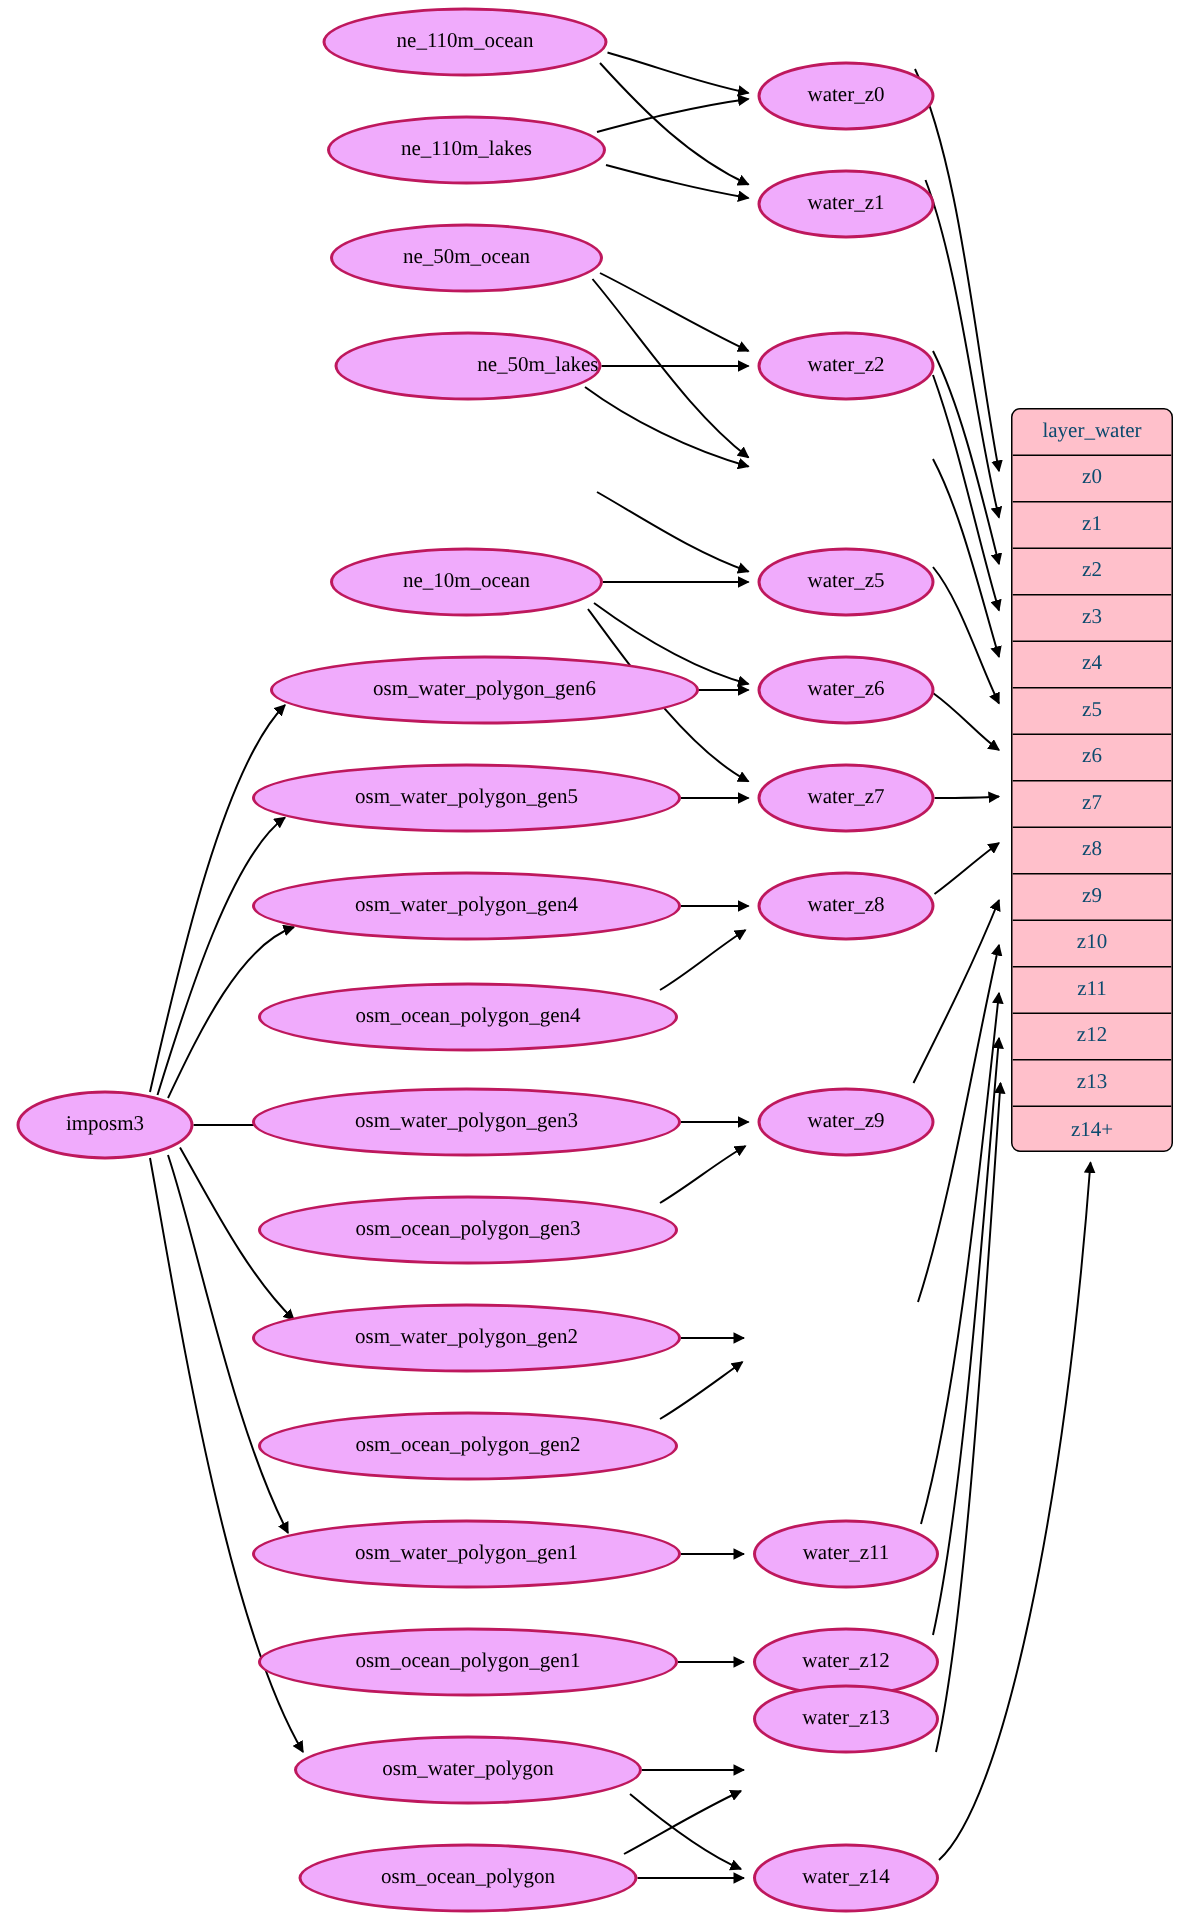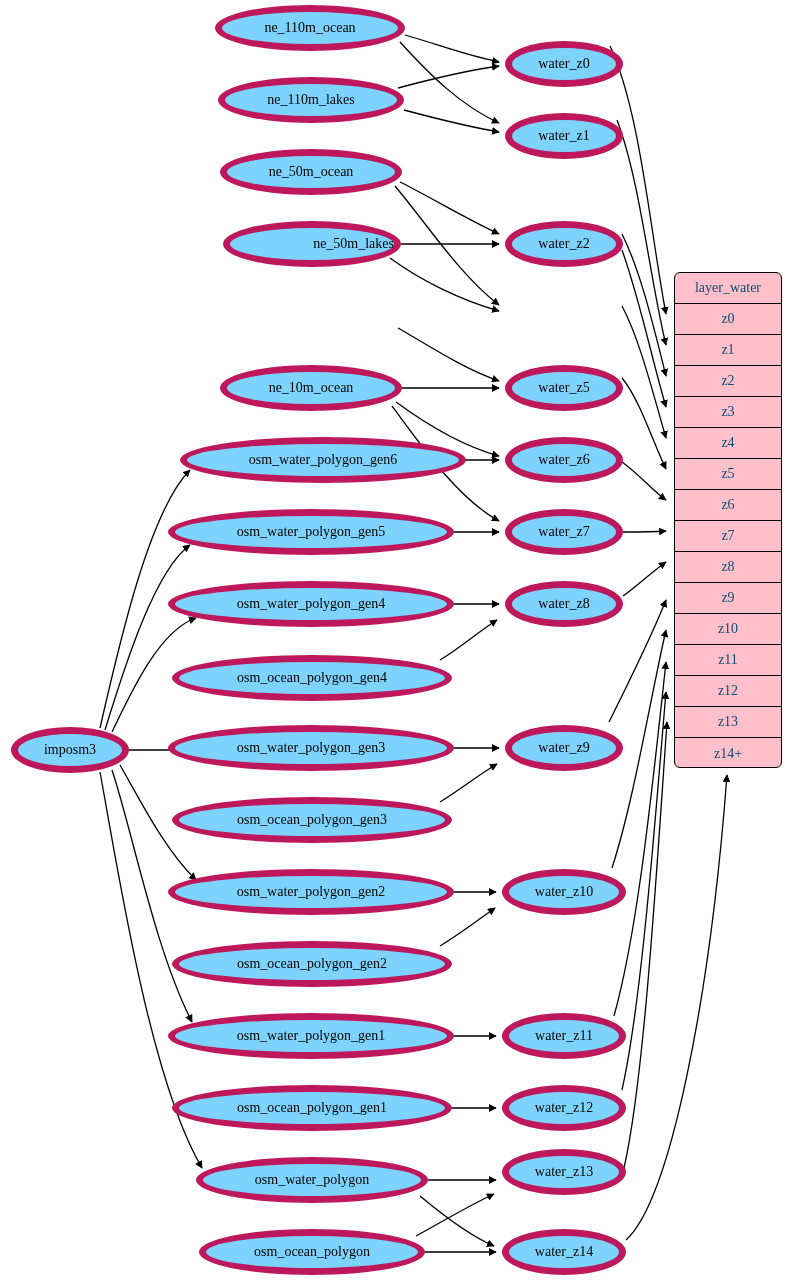--- a/index.html
+++ b/index.html
@@ -23,23 +23,23 @@
     width: 786px;
     height: 1283px;
     pointer-events: none;
   }
   .node {
     position: absolute;
     display: flex;
     align-items: center;
     justify-content: center;
     box-sizing: border-box;
-    border: 7px solid #be185d;
+    border: 2px solid #be185d;
     border-radius: 50%;
-    background: #7dd3fc;
+    background: #f0abfc;
     color: #000000;
     font-size: 14px;
     white-space: nowrap;
     z-index: 2;
   }
   .table-node {
     position: absolute;
     box-sizing: border-box;
     border: 1px solid #000000;
     border-radius: 6px;
@@ -217,30 +217,27 @@
   </div>
   <div class="node" style="left:505px; top:509px; width:118px; height:46px;">
     <span>water_z7</span>
   </div>
   <div class="node" style="left:505px; top:581px; width:118px; height:46px;">
     <span>water_z8</span>
   </div>
   <div class="node" style="left:505px; top:725px; width:118px; height:46px;">
     <span>water_z9</span>
   </div>
-  <div class="node" style="left:502px; top:869px; width:124px; height:46px;">
-    <span>water_z10</span>
-  </div>
   <div class="node" style="left:502px; top:1013px; width:124px; height:46px;">
     <span>water_z11</span>
   </div>
   <div class="node" style="left:502px; top:1085px; width:124px; height:46px;">
     <span>water_z12</span>
   </div>
-  <div class="node" style="left:502px; top:1149px; width:124px; height:46px;text-align:center;">
+  <div class="node" style="left:502px; top:1123px; width:124px; height:46px;text-align:center;">
     <span>water_z13</span>
   </div>
   <div class="node" style="left:502px; top:1229px; width:124px; height:46px;">
     <span>water_z14</span>
   </div>
 
   <div class="table-node" style="left:674px; top:272px; width:108px; height:496px;">
     <div class="table-cell">layer_water</div>
     <div class="table-cell">z0</div>
     <div class="table-cell">z1</div>

